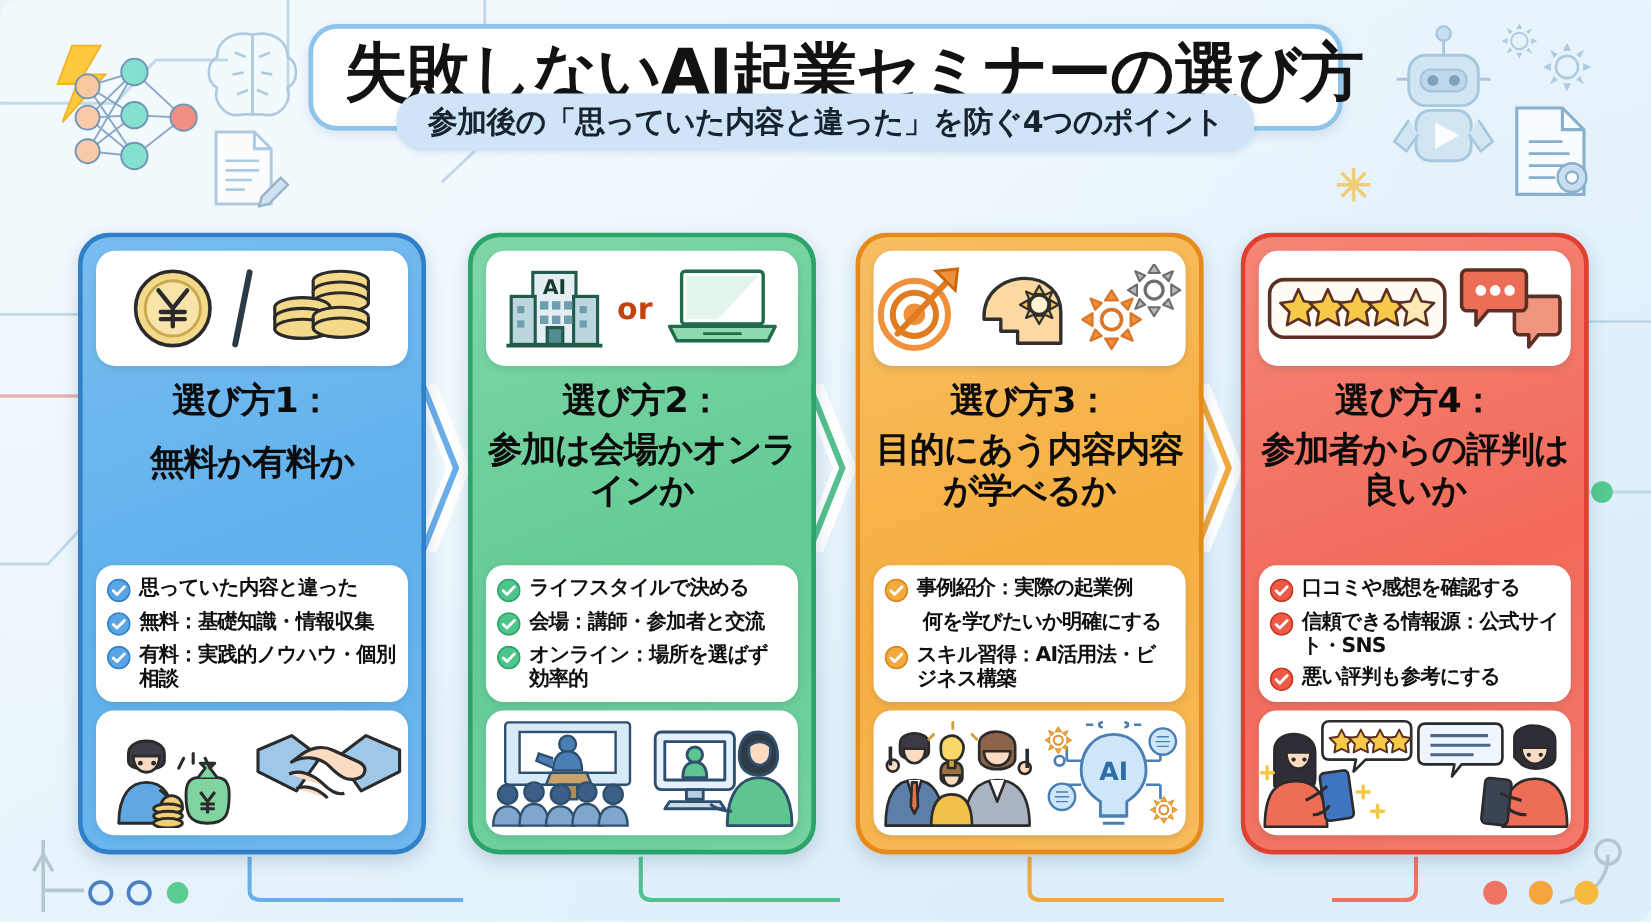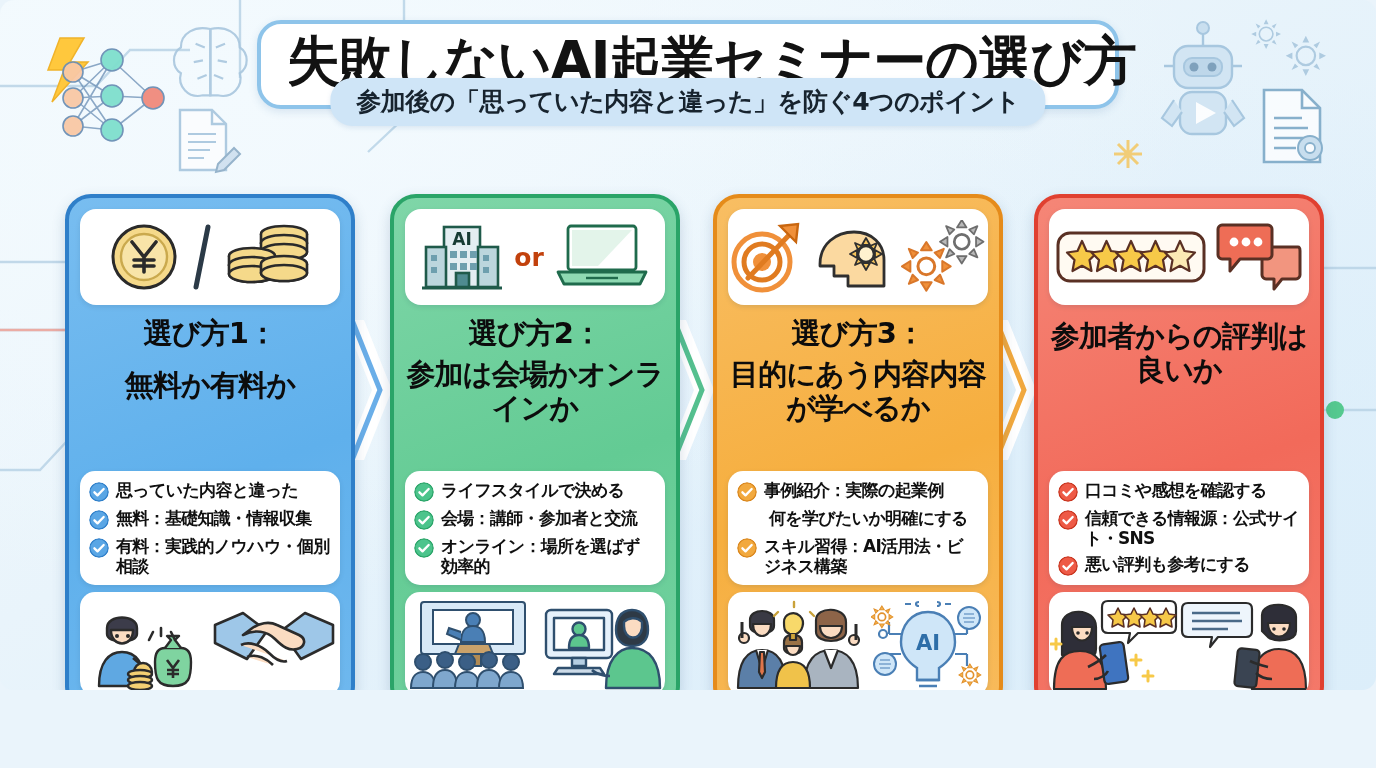--- a/index.html
+++ b/index.html
@@ -8,21 +8,21 @@
     width: 1376px;
     height: 768px;
     overflow: hidden;
     font-family: "Liberation Sans", "DejaVu Sans", sans-serif;
     background: #eaf4fb;
   }
 
   #stage {
     position: relative;
     width: 1376px;
-    height: 690px;
+    height: 768px;
     background:
       radial-gradient(ellipse at 18% 12%, #f3fafe 0%, rgba(243,250,254,0) 60%),
       radial-gradient(ellipse at 85% 85%, #dceefa 0%, rgba(220,238,250,0) 62%),
       linear-gradient(150deg, #f2f9fd 0%, #e9f4fb 42%, #dceefa 100%);
     overflow: hidden;
     border-radius: 14px;
   }
 
   
   .bg-svg {
@@ -687,20 +687,21 @@
           </g>
           <g fill="#ffffff">
               <circle cx="18" cy="21" r="4.4"></circle>
               <circle cx="30" cy="21" r="4.4"></circle>
               <circle cx="42" cy="21" r="4.4"></circle>
             </g>
         </svg>
       </div>
 
       <div class="card-heading">
+        <div class="kicker">選び方4：</div>
         <div class="headline">参加者からの評判は良いか</div>
       </div>
 
       <div class="bullets">
         <div class="bullet">
           <svg class="chk" viewBox="0 0 24 24">
               <circle cx="12" cy="12" r="11" fill="#ee5a46" stroke="#c8351f" stroke-width="1.6"></circle>
               <path d="M6.5 12.4 L10.2 16 L17.6 8.4" fill="none" stroke="#fff" stroke-width="2.8" stroke-linecap="round" stroke-linejoin="round"></path>
             </svg>
           <span class="bullet-text">口コミや感想を確認する</span>

